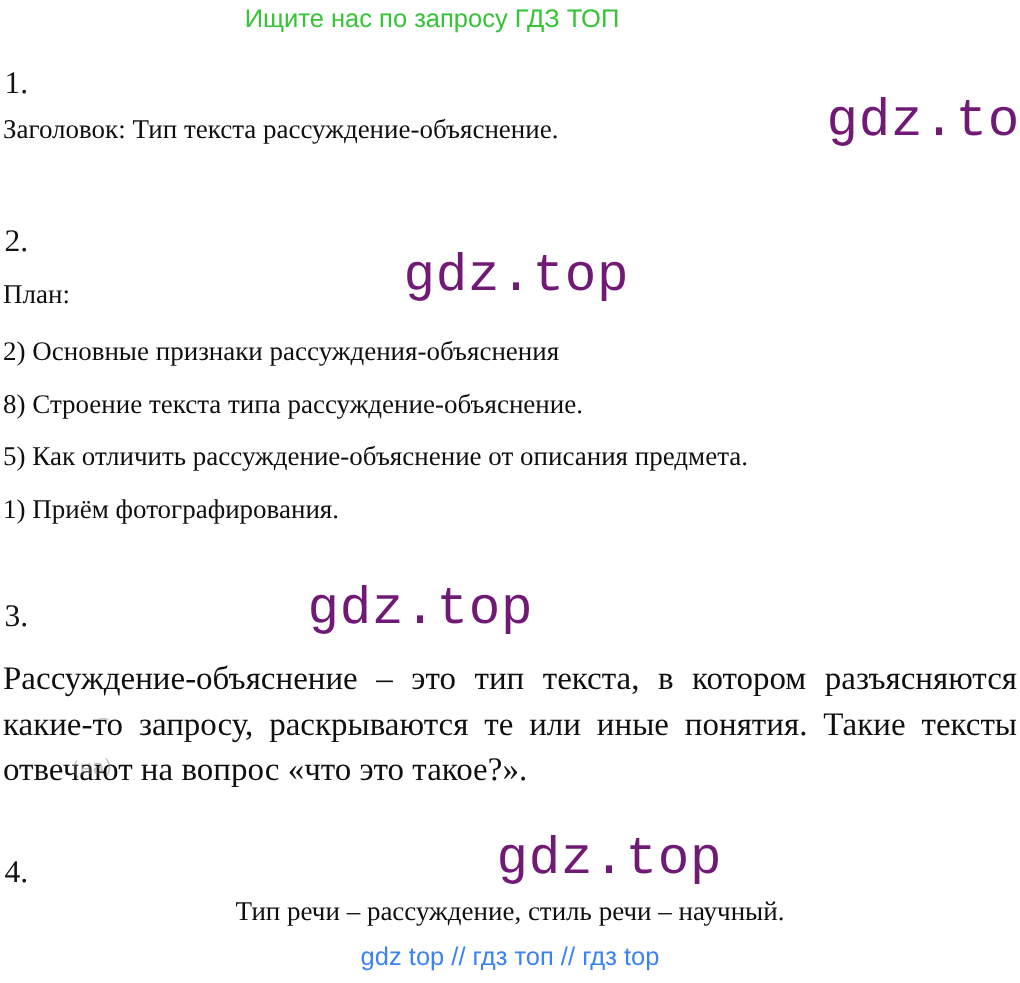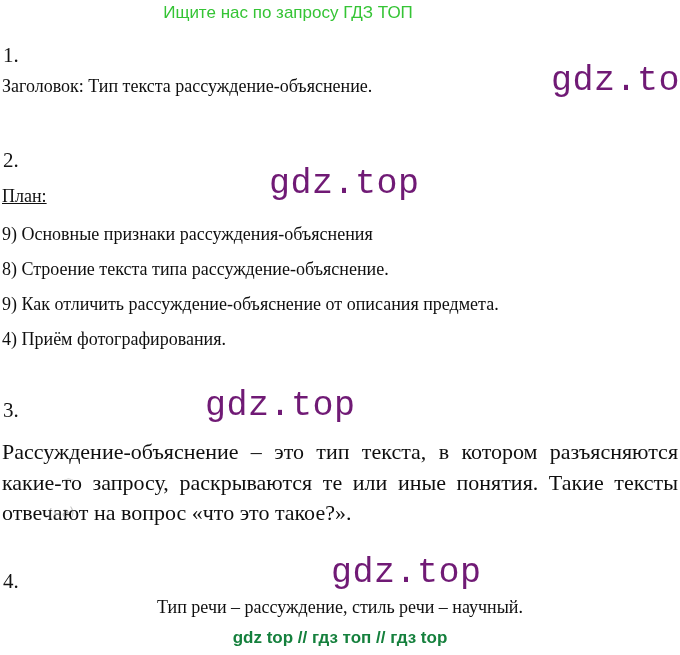--- a/index.html
+++ b/index.html
@@ -47,43 +47,43 @@
   .faint-mark {
     font-family: "DejaVu Sans", sans-serif;
     color: rgba(120,120,120,0.45);
     font-size: 13px;
     transform: rotate(-4deg);
   }
   .footer-note {
     top: 628px; left: 0; width: 680px;
     text-align: center;
     font-family: "Liberation Sans", sans-serif;
-    font-size: 17px; font-weight: 700;
-    color: #15803d;
+    font-size: 17px; font-weight: 400;
+    color: #3b82f6;
   }
 </style>
 </head>
 <body>
 
 <div class="abs header-note">Ищите нас по запросу ГДЗ ТОП</div>
 
 <div class="abs watermark" style="top:61px; left:551px;">gdz.top</div>
 <div class="abs watermark" style="top:164px; left:269px;">gdz.top</div>
 <div class="abs watermark" style="top:386px; left:205px;">gdz.top</div>
 <div class="abs watermark" style="top:553px; left:331px;">gdz.top</div>
 
 <div class="abs sec-number" style="top:43px;">1.</div>
 <div class="abs body-line" style="top:76px;">Заголовок: Тип текста рассуждение-объяснение.</div>
 
 <div class="abs sec-number" style="top:148px;">2.</div>
-<div class="abs body-line" style="top:186px;text-decoration:underline;">План:</div>
-<div class="abs body-line" style="top:224px;">9) Основные признаки рассуждения-объяснения</div>
+<div class="abs body-line" style="top:186px;">План:</div>
+<div class="abs body-line" style="top:224px;">2) Основные признаки рассуждения-объяснения</div>
 <div class="abs body-line" style="top:259px;">8) Строение текста типа рассуждение-объяснение.</div>
-<div class="abs body-line" style="top:294px;">9) Как отличить рассуждение-объяснение от описания предмета.</div>
-<div class="abs body-line" style="top:329px;">4) Приём фотографирования.</div>
+<div class="abs body-line" style="top:294px;">5) Как отличить рассуждение-объяснение от описания предмета.</div>
+<div class="abs body-line" style="top:329px;">1) Приём фотографирования.</div>
 
 <div class="abs sec-number" style="top:398px;">3.</div>
 <div class="abs paragraph" style="top:437px;">Рассуждение-объяснение – это тип текста, в котором разъясняются какие-то запросу, раскрываются те или иные понятия. Такие тексты отвечают на вопрос «что это такое?».</div>
 
 <div class="abs faint-mark" style="top:476px; left:62px;">⌒</div>
 <div class="abs faint-mark" style="top:505px; left:48px;">(на)</div>
 
 <div class="abs sec-number" style="top:569px;">4.</div>
 <div class="abs body-line" style="top:597px;text-align:center;">Тип речи – рассуждение, стиль речи – научный.</div>
 

